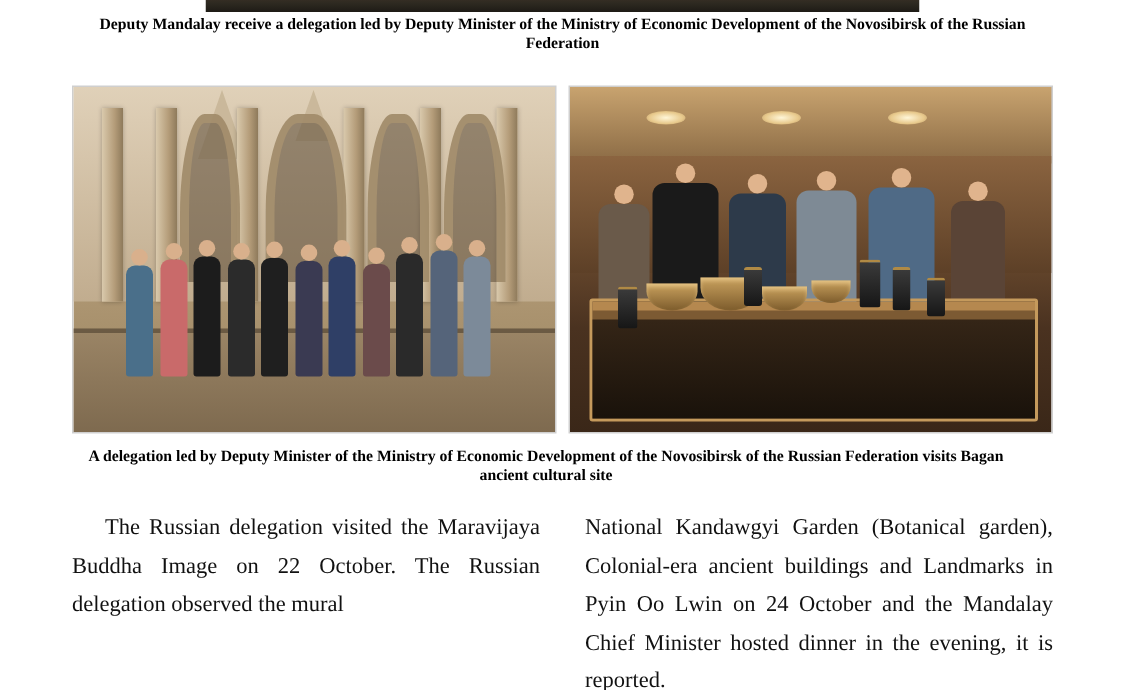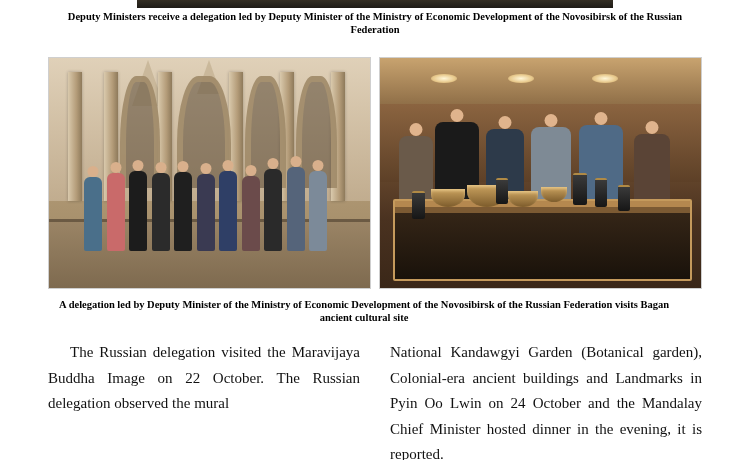--- a/index.html
+++ b/index.html
@@ -241,21 +241,21 @@
 </style>
 </head>
 <body>
 
 <div class="page">
 
   <div class="top-photo-wrap">
     <div class="top-photo"></div>
   </div>
 
-  <div class="caption caption-top">Deputy Ministers receive a delegation led by Deputy Minister of the Ministry of Economic Development of the Novosibirsk of the Russian Federation</div>
+  <div class="caption caption-top">Deputy Mandalay receive a delegation led by Deputy Minister of the Ministry of Economic Development of the Novosibirsk of the Russian Federation</div>
 
   <div class="photo photo-left">
     <div class="templescene">
       <div class="temple-wall"></div>
       <div class="temple-spire" style="left:26%"></div>
       <div class="temple-spire" style="left:46%; border-left-width:12px; border-right-width:12px; border-bottom-width:34px;"></div>
       <div class="temple-col" style="left:6%"></div>
       <div class="temple-col" style="left:17%"></div>
       <div class="temple-col" style="left:34%"></div>
       <div class="temple-col" style="left:56%"></div>

